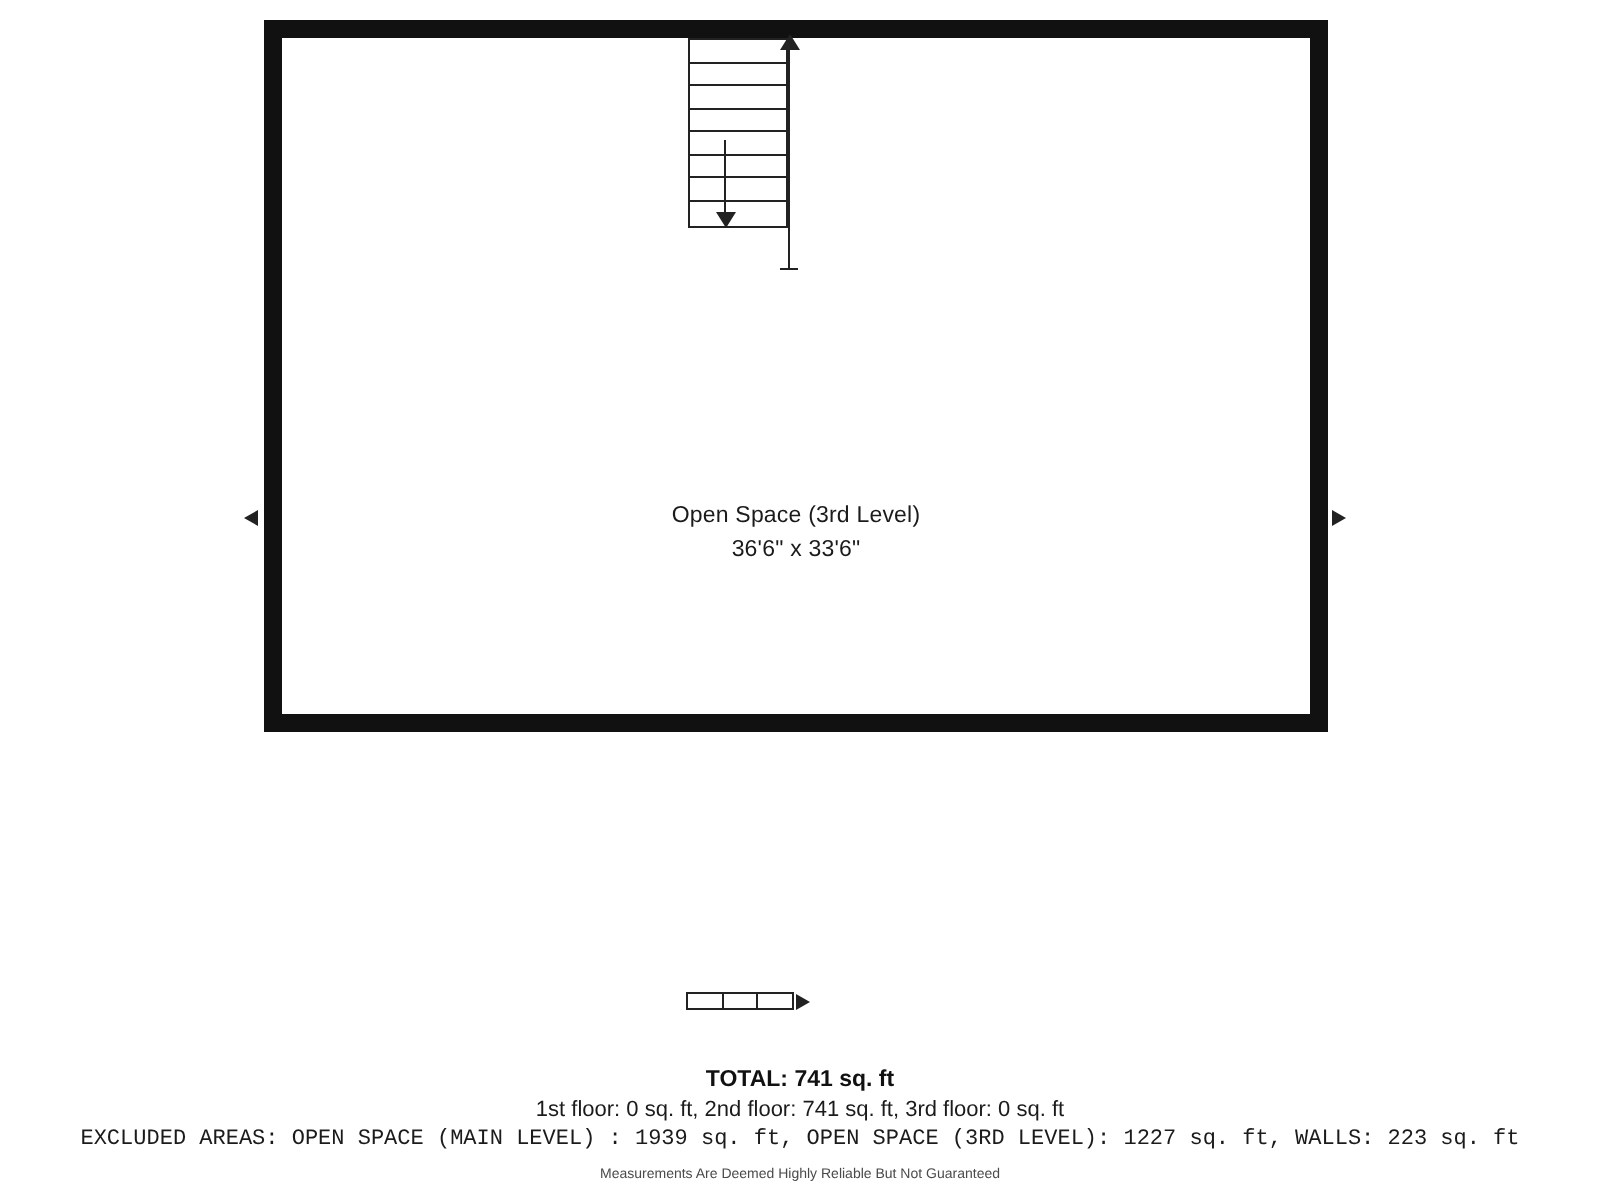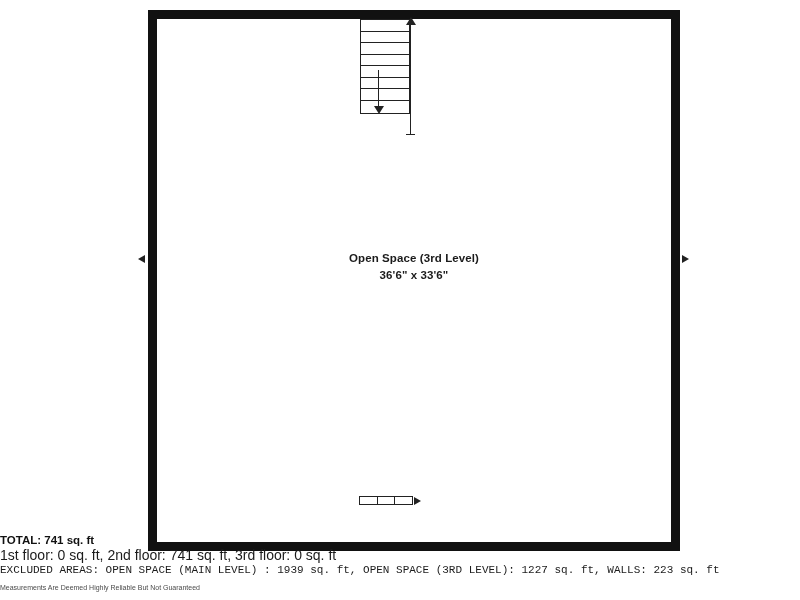--- a/index.html
+++ b/index.html
@@ -20,25 +20,24 @@
     position: absolute;
     left: 0;
     top: 0;
     width: 800px;
     height: 600px;
   }
 
   
   .plan-wrap {
     position: absolute;
-    left: 148px;
+    left: 132px;
     top: 10px;
     width: 532px;
-    height: 541px;
-    font-weight: bold;
+    height: 356px;
   }
   .outer-wall {
     position: absolute;
     left: 0;
     top: 0;
     width: 100%;
     height: 100%;
     box-sizing: border-box;
     border: 9px solid #111111;
     background: #ffffff;
@@ -171,29 +170,30 @@
     top: 245px;
     border-left: 7px solid #222222;
   }
 
   
   .footer {
     position: absolute;
     left: 0;
     top: 533px;
     width: 800px;
+    text-align: center;
   }
   .footer .total {
     font-size: 11.5px;
     font-weight: bold;
     color: #111111;
     line-height: 15px;
   }
   .footer .floors {
-    font-size: 14px;
+    font-size: 11px;
     color: #1b1b1b;
     line-height: 15px;
   }
   .footer .excluded {
     font-size: 11px;
     color: #1b1b1b;
     line-height: 15px;
     font-family: Liberation Mono, monospace;
   }
   .footer .disclaimer {

